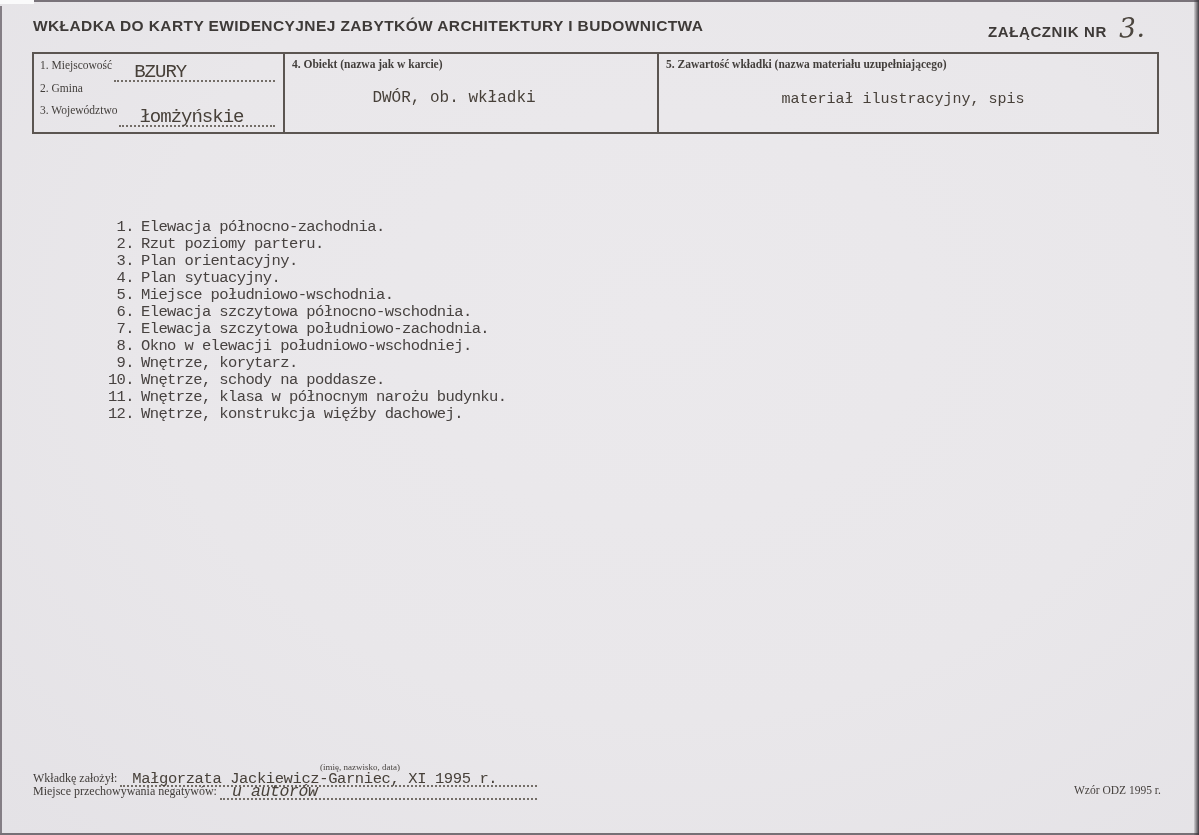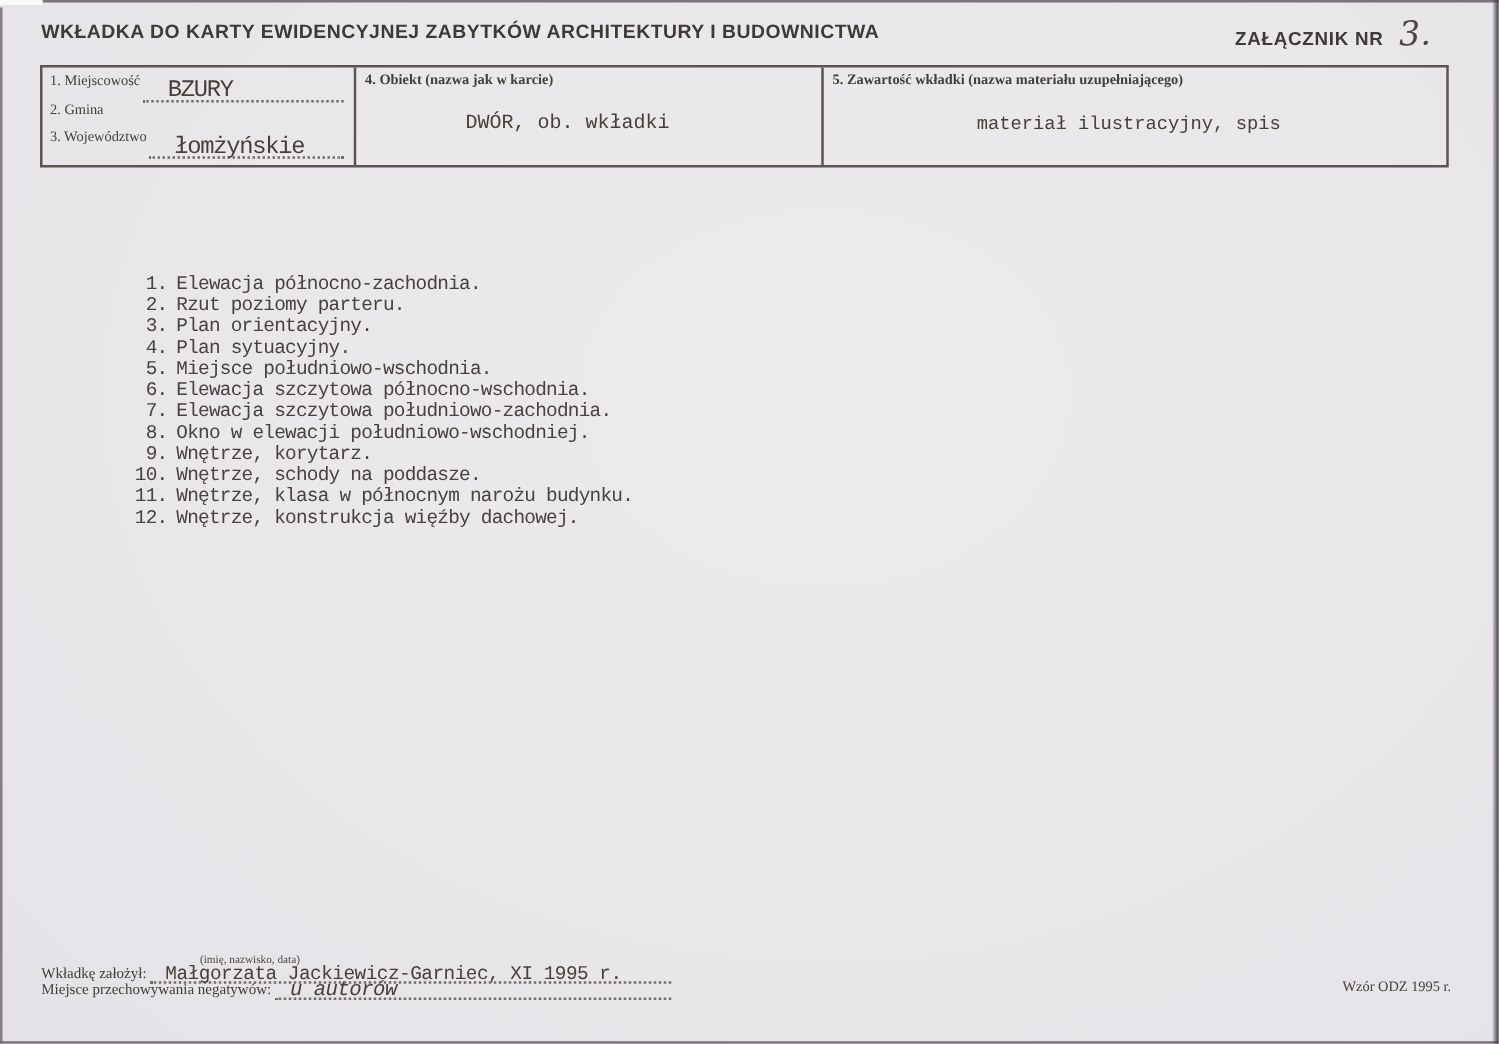--- a/index.html
+++ b/index.html
@@ -88,21 +88,21 @@
   .negatives-row{ left:33px; top:784px; width:504px;text-align:right; }
   .footer-label{ font-size:12px; color:#403c39; white-space:nowrap; }
   .footer-leader{
     flex:1; position:relative; align-self:flex-end;
     border-bottom:2px dotted #736d67; height:16px; margin-left:3px;
   }
   .footer-leader .typed{ position:absolute; bottom:-3px; font-size:15.5px; letter-spacing:-0.4px; }
   .value-founder{ left:12px;margin-top:12px; }
   .value-negatives{ left:12px; font-size:16.5px !important;font-style:italic; }
   .founder-caption{
-    position:absolute; left:160px; top:762px; width:400px; text-align:left;
+    position:absolute; left:160px; top:762px; width:400px; text-align:center;
     font-size:9px; color:#4b4643;
   }
   .form-note{
     position:absolute; left:1074px; top:784px; font-size:11.5px; color:#46413e; white-space:nowrap;
   }
 </style>
 </head>
 <body>
 
 <div class="page">

